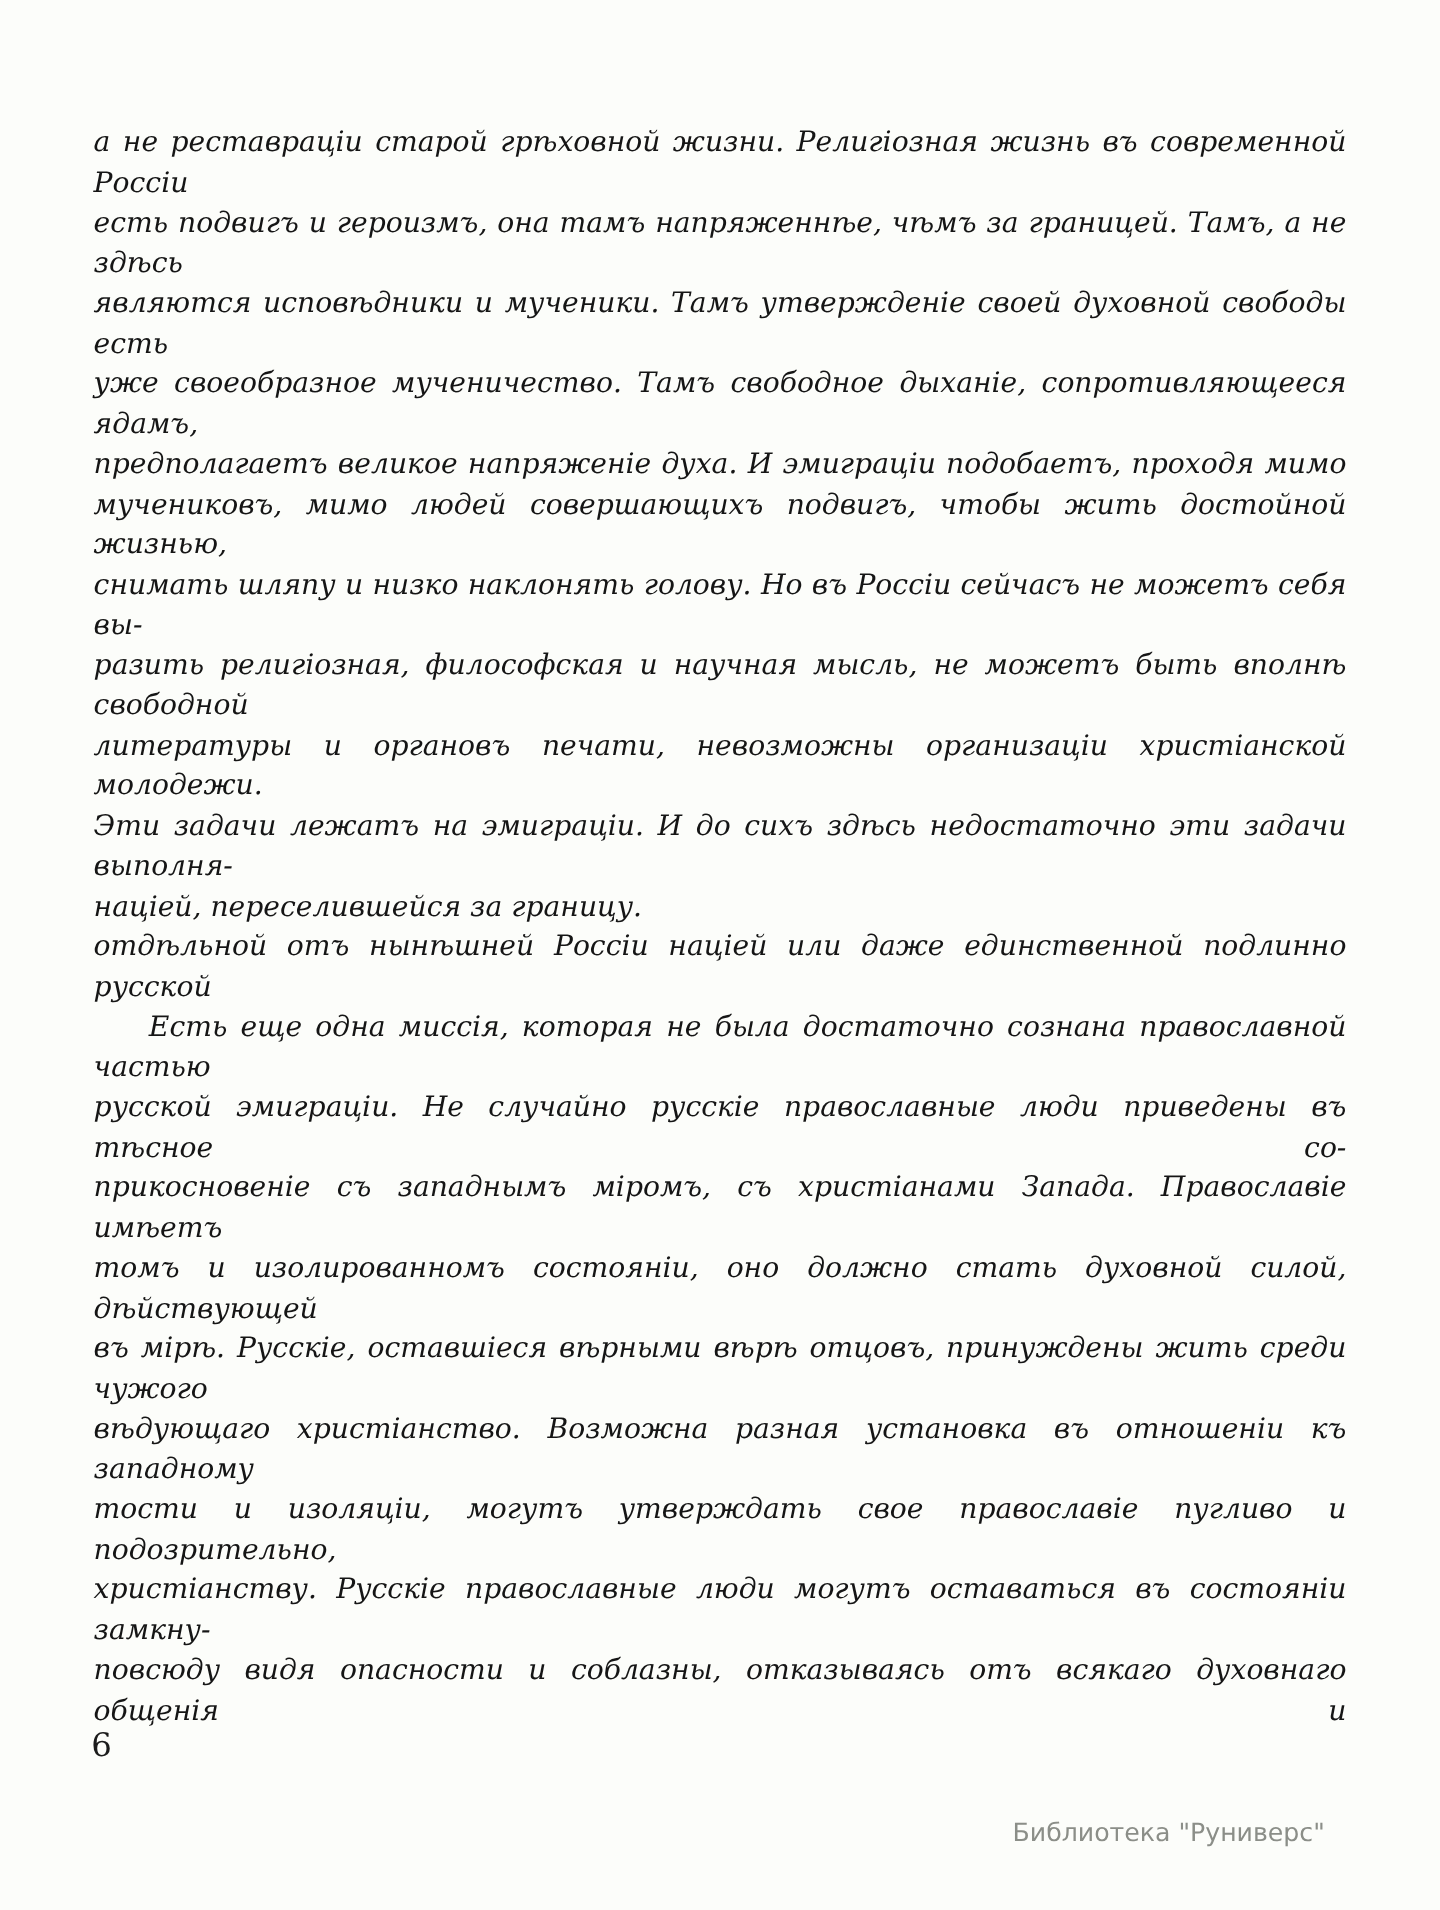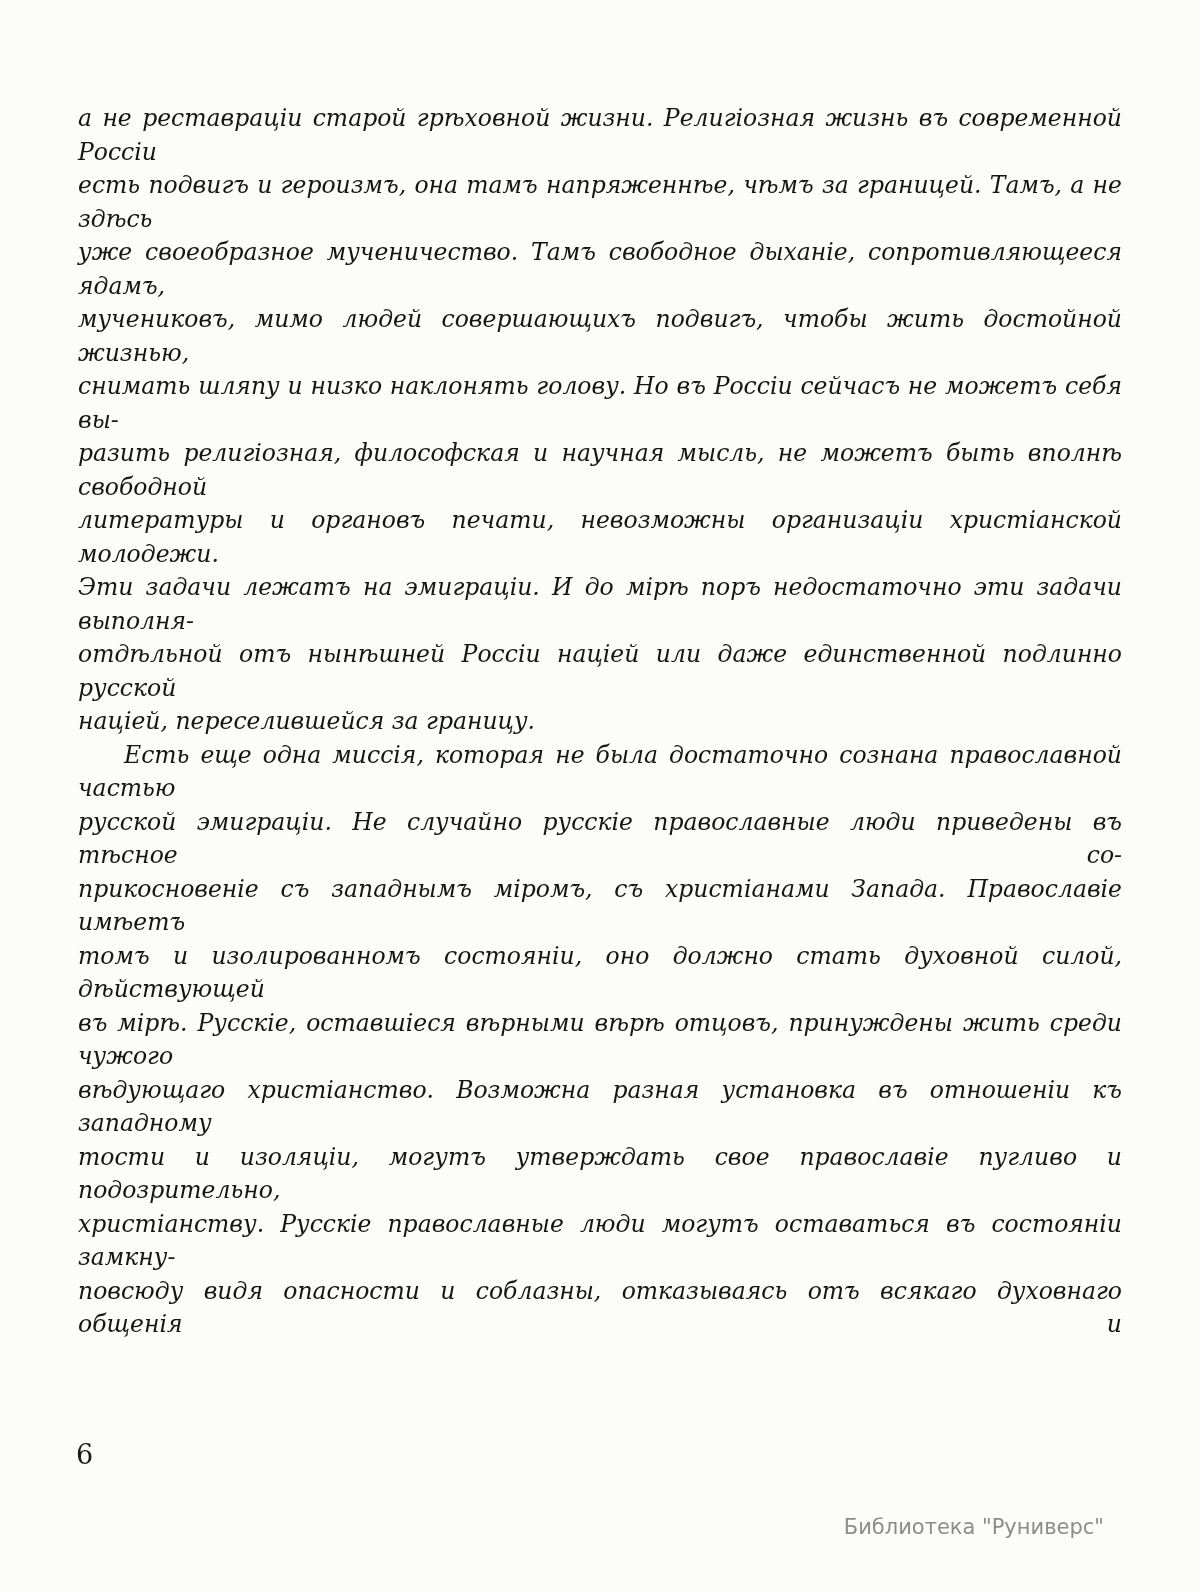--- a/index.html
+++ b/index.html
@@ -52,28 +52,30 @@
     text-align: right;
   }
 </style>
 </head>
 <body>
 
 <div class="page">
   <div class="text-block">
       <div class="line">а не реставраціи старой грѣховной жизни. Религіозная жизнь въ современной Россіи</div>
       <div class="line">есть подвигъ и героизмъ, она тамъ напряженнѣе, чѣмъ за границей. Тамъ, а не здѣсь</div>
+      <div class="line">являются исповѣдники и мученики. Тамъ утвержденіе своей духовной свободы есть</div>
       <div class="line">уже своеобразное мученичество. Тамъ свободное дыханіе, сопротивляющееся ядамъ,</div>
+      <div class="line">предполагаетъ великое напряженіе духа. И эмиграціи подобаетъ, проходя мимо</div>
       <div class="line">мучениковъ, мимо людей совершающихъ подвигъ, чтобы жить достойной жизнью,</div>
       <div class="line">снимать шляпу и низко наклонять голову. Но въ Россіи сейчасъ не можетъ себя вы-</div>
       <div class="line">разить  религіозная, философская и научная мысль, не можетъ быть вполнѣ свободной</div>
       <div class="line">литературы и органовъ печати, невозможны организаціи христіанской молодежи.</div>
-      <div class="line">Эти задачи лежатъ на эмиграціи. И до мірѣ поръ недостаточно эти задачи выполня-</div>
+      <div class="line">Эти задачи лежатъ на эмиграціи. И до сихъ здѣсь недостаточно эти задачи выполня-</div>
+      <div class="line no-just">націей, переселившейся за границу.</div>
       <div class="line">отдѣльной отъ нынѣшней Россіи націей или даже единственной подлинно русской</div>
-      <div class="line no-just">націей, переселившейся за границу.</div>
       <div class="line indent">Есть еще одна миссія, которая не была достаточно сознана православной частью</div>
       <div class="line">русской эмиграціи. Не случайно русскіе православные люди приведены въ тѣсное со-</div>
       <div class="line">прикосновеніе съ западнымъ міромъ, съ христіанами Запада. Православіе имѣетъ</div>
       <div class="line">томъ и изолированномъ состояніи, оно должно стать духовной силой, дѣйствующей</div>
       <div class="line">въ мірѣ. Русскіе, оставшіеся вѣрными вѣрѣ отцовъ, принуждены жить среди чужого</div>
       <div class="line">вѣдующаго христіанство. Возможна разная установка въ отношеніи къ западному</div>
       <div class="line">тости и изоляціи, могутъ утверждать свое православіе пугливо и подозрительно,</div>
       <div class="line">христіанству. Русскіе православные люди могутъ оставаться въ состояніи замкну-</div>
       <div class="line">повсюду видя опасности и соблазны, отказываясь отъ всякаго духовнаго общенія и</div>
     </div>

